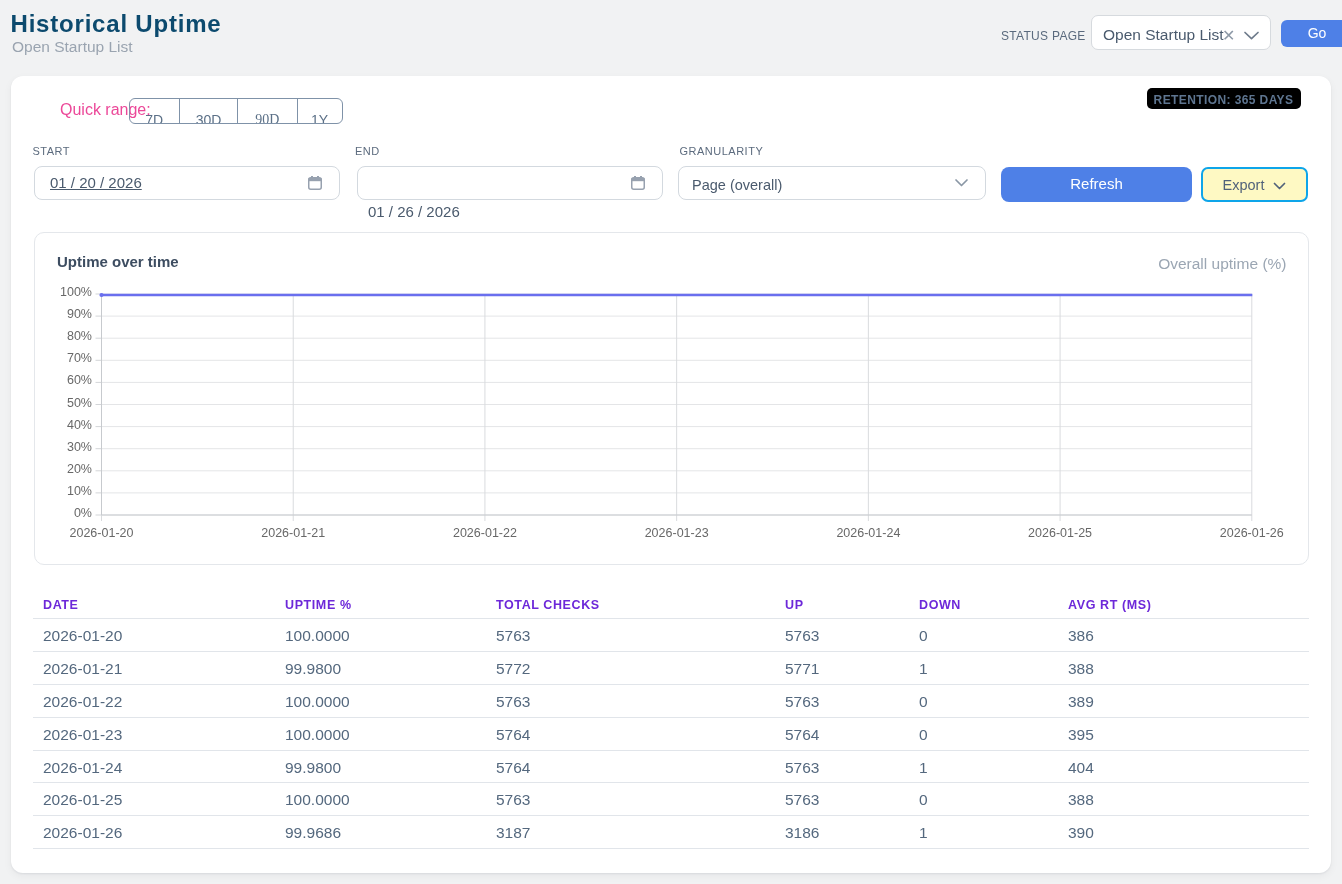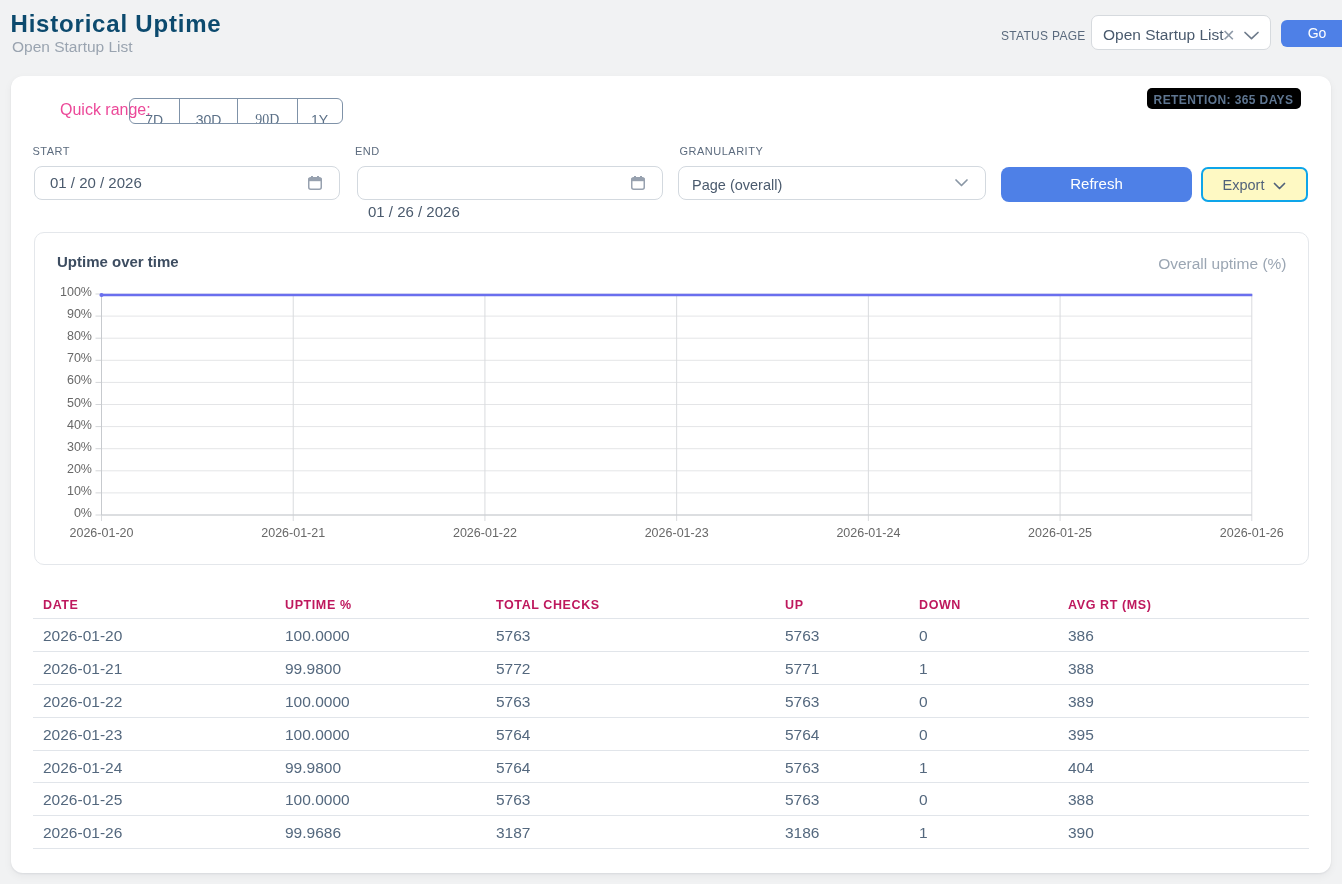--- a/index.html
+++ b/index.html
@@ -33,21 +33,21 @@
 #export { left:1190px; top:90.5px; width:107px; height:35.5px; background:#fef9c3; border:2px solid #0ea5e9; border-radius:7px; font-size:14.5px; color:#51627a; text-align:center; line-height:32.5px; }
 
 
 #chartcard { left:23px; top:156px; width:1274.5px; height:332.5px; border:1px solid #e4e7eb; border-radius:10px; background:#fff;padding-left:30px; }
 #chart-title { left:22px; top:20px; font-size:15px; font-weight:bold; color:#3d4d61; }
 #chart-legend { right:21px; top:22px; font-size:15.5px; color:#9ba6b3; }
 
 
 #tablewrap { left:22px; top:518.5px; width:1276px; }
 table { border-collapse:collapse; width:1276px; table-layout:fixed; }
-th { font-size:12.5px; font-weight:bold; letter-spacing:0.6px; color:#be185d; text-align:left; padding:3.5px 0 6px 10px; }
+th { font-size:12.5px; font-weight:bold; letter-spacing:0.6px; color:#6d28d9; text-align:left; padding:3.5px 0 6px 10px; }
 td { font-size:15.5px; color:#54687e; text-align:left; padding:2px 0 0 10px; height:32.9px; }
 tbody tr { border-top:1px solid #e1e5ea; }
 tbody tr:last-child { border-bottom:1px solid #e1e5ea; }
 </style>
 </head>
 <body>
 <div class="abs" id="title">Historical Uptime</div>
 <div class="abs" id="subtitle">Open Startup List</div>
 <div class="abs" id="sp-label">STATUS PAGE</div>
 <div class="abs" id="sp-select"></div>
@@ -63,21 +63,21 @@
   <div class="abs" id="seg">
     <div style="width:49.5px;">7D</div>
     <div style="width:58px;">30D</div>
     <div style="width:59.5px;font-family:Liberation Serif, serif;">90D</div>
     <div style="width:45px;">1Y</div>
   </div>
   <div class="abs" id="badge">RETENTION: 365 DAYS</div>
 
   <div class="abs flabel" style="left:21.5px; top:69px;">START</div>
   <div class="abs input" style="left:22.5px; width:306px;"></div>
-  <div class="abs itext" style="left:39px;">01 / 20 / 2026</div>
+  <div class="abs itext" style="left:39px;text-decoration:underline;">01 / 20 / 2026</div>
   <svg class="abs" style="left:296px; top:98.5px;" width="16" height="16" viewBox="0 0 16 16">
       <path d="M4 1 h2 v3 h-2 z M10 1 h2 v3 h-2 z" fill="#97a1af"></path>
       <rect x="1.75" y="2.75" width="12.5" height="11.5" rx="2" fill="none" stroke="#97a1af" stroke-width="1.5"></rect>
       <path d="M1.5 3 h13 v3.2 h-13 z" fill="#97a1af"></path>
     </svg>
 
   <div class="abs flabel" style="left:344px; top:69px;">END</div>
   <div class="abs input" style="left:345.5px; width:306px;"></div>
   <div class="abs itext" style="left:357px;margin-top:29px;">01 / 26 / 2026</div>
   <svg class="abs" style="left:619px; top:98.5px;" width="16" height="16" viewBox="0 0 16 16">

